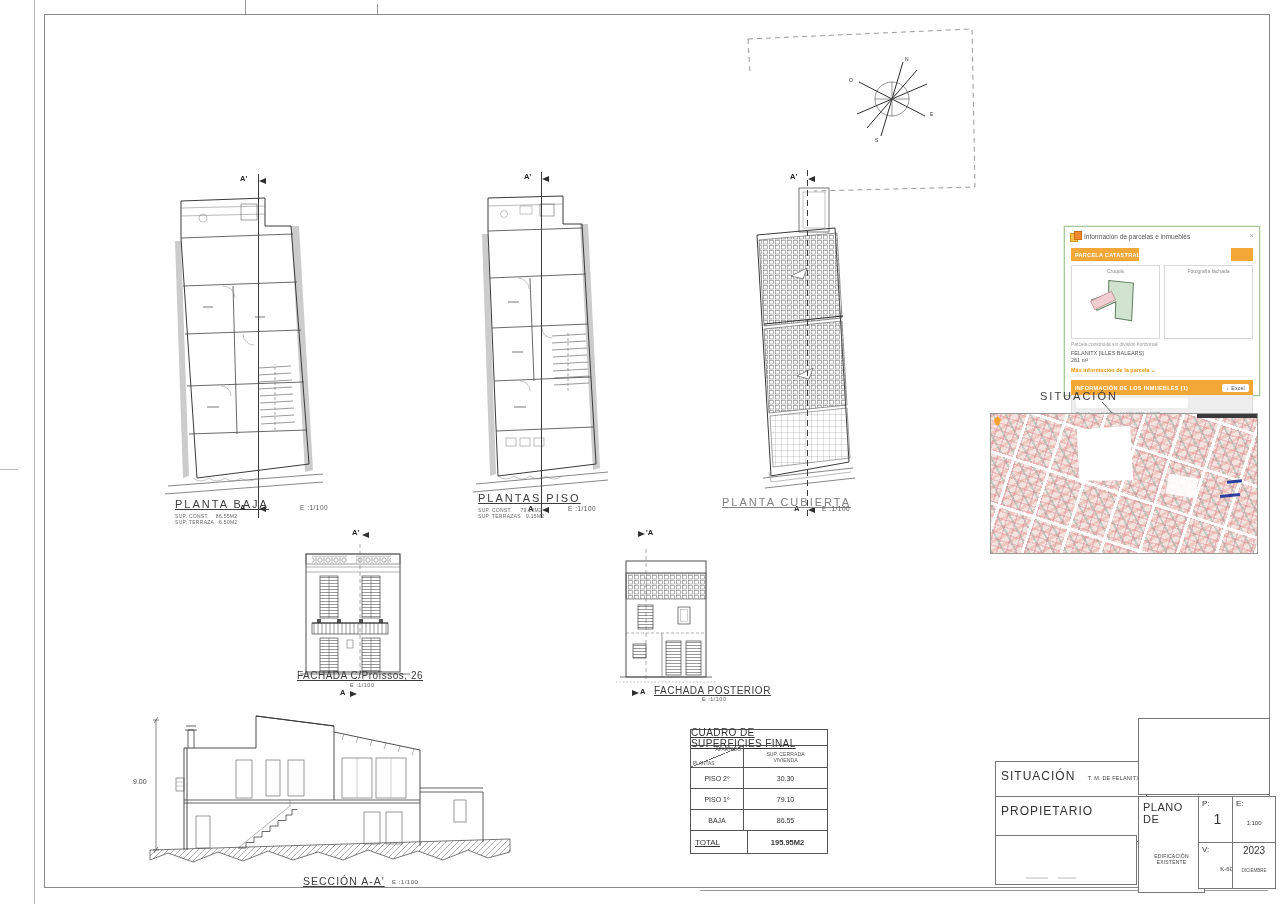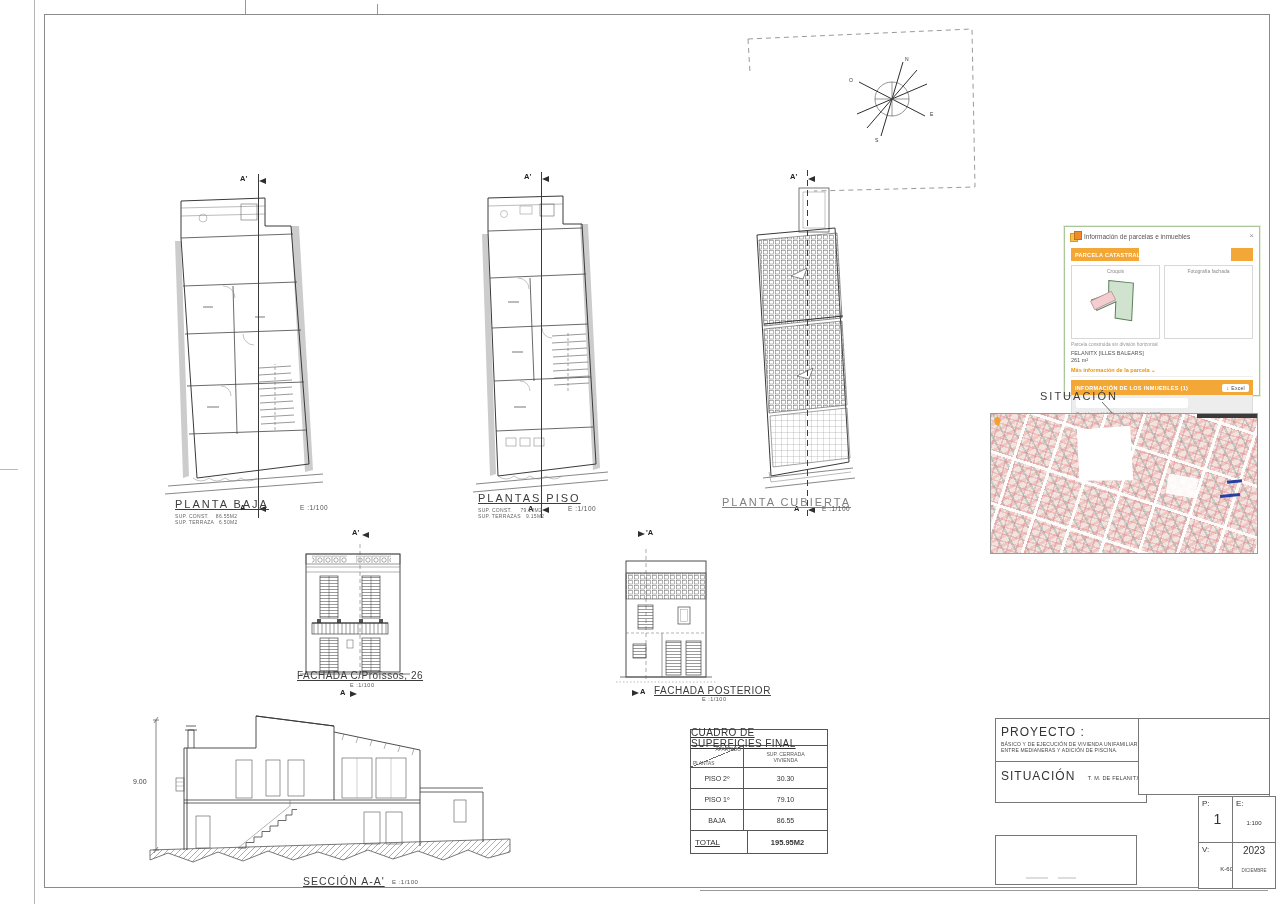--- a/index.html
+++ b/index.html
@@ -368,33 +368,36 @@
   <div id="map">
     <div class="streets"></div>
     <div class="mapwhite" style="left:85px;top:12px;width:58px;height:58px;transform:rotate(-8deg);clip-path:polygon(8% 0,100% 6%,92% 100%,0 88%);"></div>
     <div class="mapwhite" style="left:176px;top:62px;width:30px;height:20px;transform:rotate(10deg);opacity:.9;"></div>
     <div class="mapsmudge" style="left:236px;top:66px;width:15px;height:3px;transform:rotate(-6deg);"></div>
     <div class="mapsmudge" style="left:229px;top:80px;width:20px;height:3px;transform:rotate(-6deg);"></div>
     <div class="abs" style="left:3px;top:2px;width:7px;height:10px;background:#f2a12c;clip-path:polygon(50% 0,100% 40%,65% 100%,20% 85%,0 35%);"></div>
     <div class="abs" style="right:0;top:0;width:60px;height:4px;background:#3a3a3a;"></div>
   </div>
 
-  <div class="tbbox" style="left:995px;top:718px;width:140px;height:40px;padding:3px 5px;">
-    <span class="tblabel" style="font-size:12px;">PROYECTO :</span>
-    <div class="tbsmall" style="margin-top:1px;">BÁSICO Y DE EJECUCIÓN DE VIVIENDA UNIFAMILIAR ENTRE MEDIANERAS Y ADICIÓN DE PISCINA.</div>
-  </div>
   <div class="tbbox" style="left:995px;top:761px;width:140px;height:32px;padding:4px 5px;">
     <span class="tblabel">SITUACIÓN</span>
     <span class="tbsmall" style="margin-left:8px;font-size:5.5px;">T. M. DE FELANITX</span>
   </div>
   <div class="tbbox" style="left:1138px;top:718px;width:130px;height:75px;"></div>
+  <div class="tbbox" style="left:995px;top:796px;width:140px;height:36px;padding:4px 5px;">
+    <span class="tblabel">PROPIETARIO</span>
+  </div>
   <div class="tbbox" style="left:995px;top:835px;width:140px;height:48px;">
     <div class="abs" style="left:30px;bottom:5px;width:22px;height:2px;background:#ddd;"></div>
     <div class="abs" style="left:62px;bottom:5px;width:18px;height:2px;background:#ddd;"></div>
   </div>
+  <div class="tbbox" style="left:1138px;top:796px;width:57px;height:87px;padding:4px 4px;">
+    <div class="tblabel" style="font-size:11px;letter-spacing:.5px;">PLANO DE</div>
+    <div class="tbsmall" style="margin-top:28px;text-align:center;font-size:5px;">EDIFICACIÓN EXISTENTE</div>
+  </div>
   <div class="tbbox" style="left:1198px;top:796px;width:31px;height:43px;padding:2px 3px;">
     <div style="font-size:8px;">P:</div>
     <div style="font-size:14px;text-align:center;margin-top:3px;">1</div>
   </div>
   <div class="tbbox" style="left:1232px;top:796px;width:36px;height:43px;padding:2px 3px;">
     <div style="font-size:8px;">E:</div>
     <div style="font-size:6px;text-align:center;margin-top:12px;">1:100</div>
   </div>
   <div class="tbbox" style="left:1198px;top:842px;width:31px;height:41px;padding:2px 3px;">
     <div style="font-size:8px;">V:</div>

